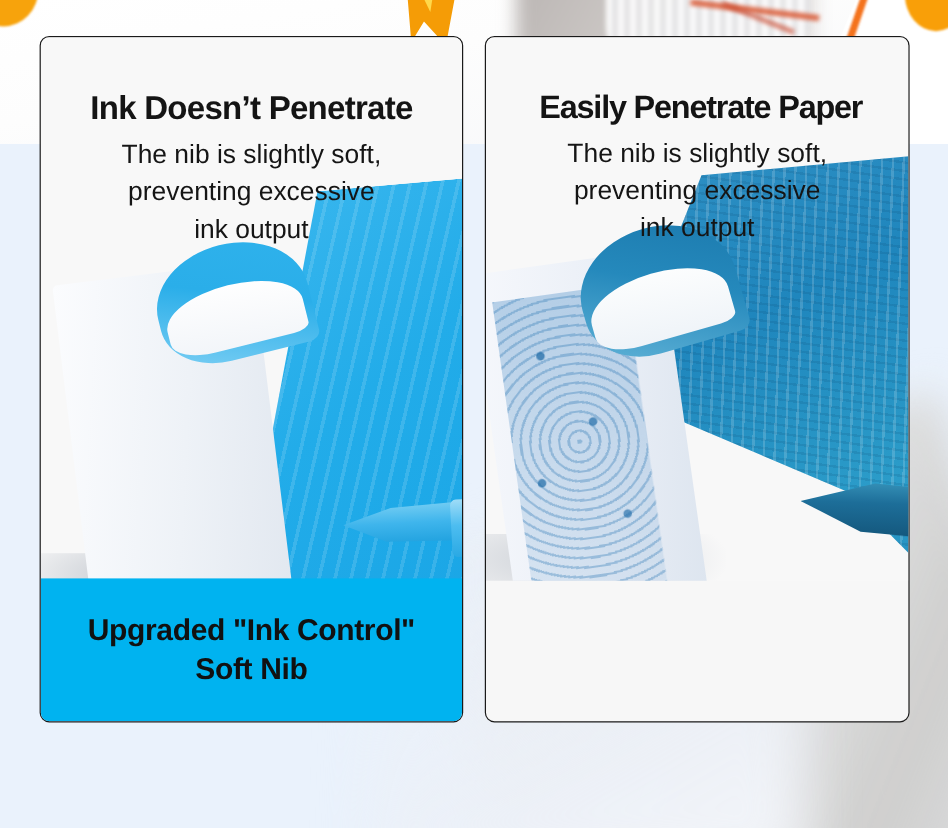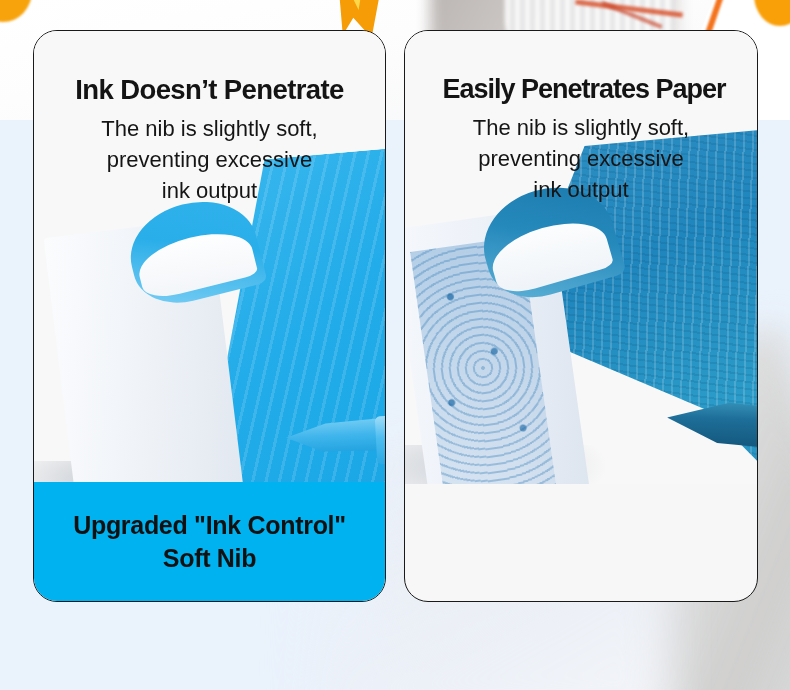--- a/index.html
+++ b/index.html
@@ -140,21 +140,21 @@
         rgba(246,248,252,.95) 100%);
     filter: blur(22px);
   }
 
   
   .card {
     position: absolute;
     top: 30px;
     height: 572px;
     border: 1.4px solid #1a1a1a;
-    border-radius: 24px;
+    border-radius: 8px;
     overflow: hidden;
     background: #f7f7f7;
     display: flex;
     flex-direction: column;
   }
   .card-left  { left: 33px;  width: 353px; }
   .card-right { left: 404px; width: 354px; }
 
   .card-head {
     position: relative;
@@ -419,21 +419,21 @@
       <div class="r-shadow"></div>
       <div class="r-paper"></div>
       <div class="r-bleed"></div>
       <div class="r-curl"></div>
       <div class="r-curl-in"></div>
       <div class="r-nib"></div>
 
     </div>
 
     <div class="card-head">
-      <div class="card-title">Easily Penetrates Paper</div>
+      <div class="card-title">Easily Penetrate Paper</div>
       <div class="card-sub" style="white-space: pre-line;">The nib is slightly soft,
 preventing excessive
 ink output</div>
     </div>
 
   </div>
 
 </div>
 
 </body></html>

